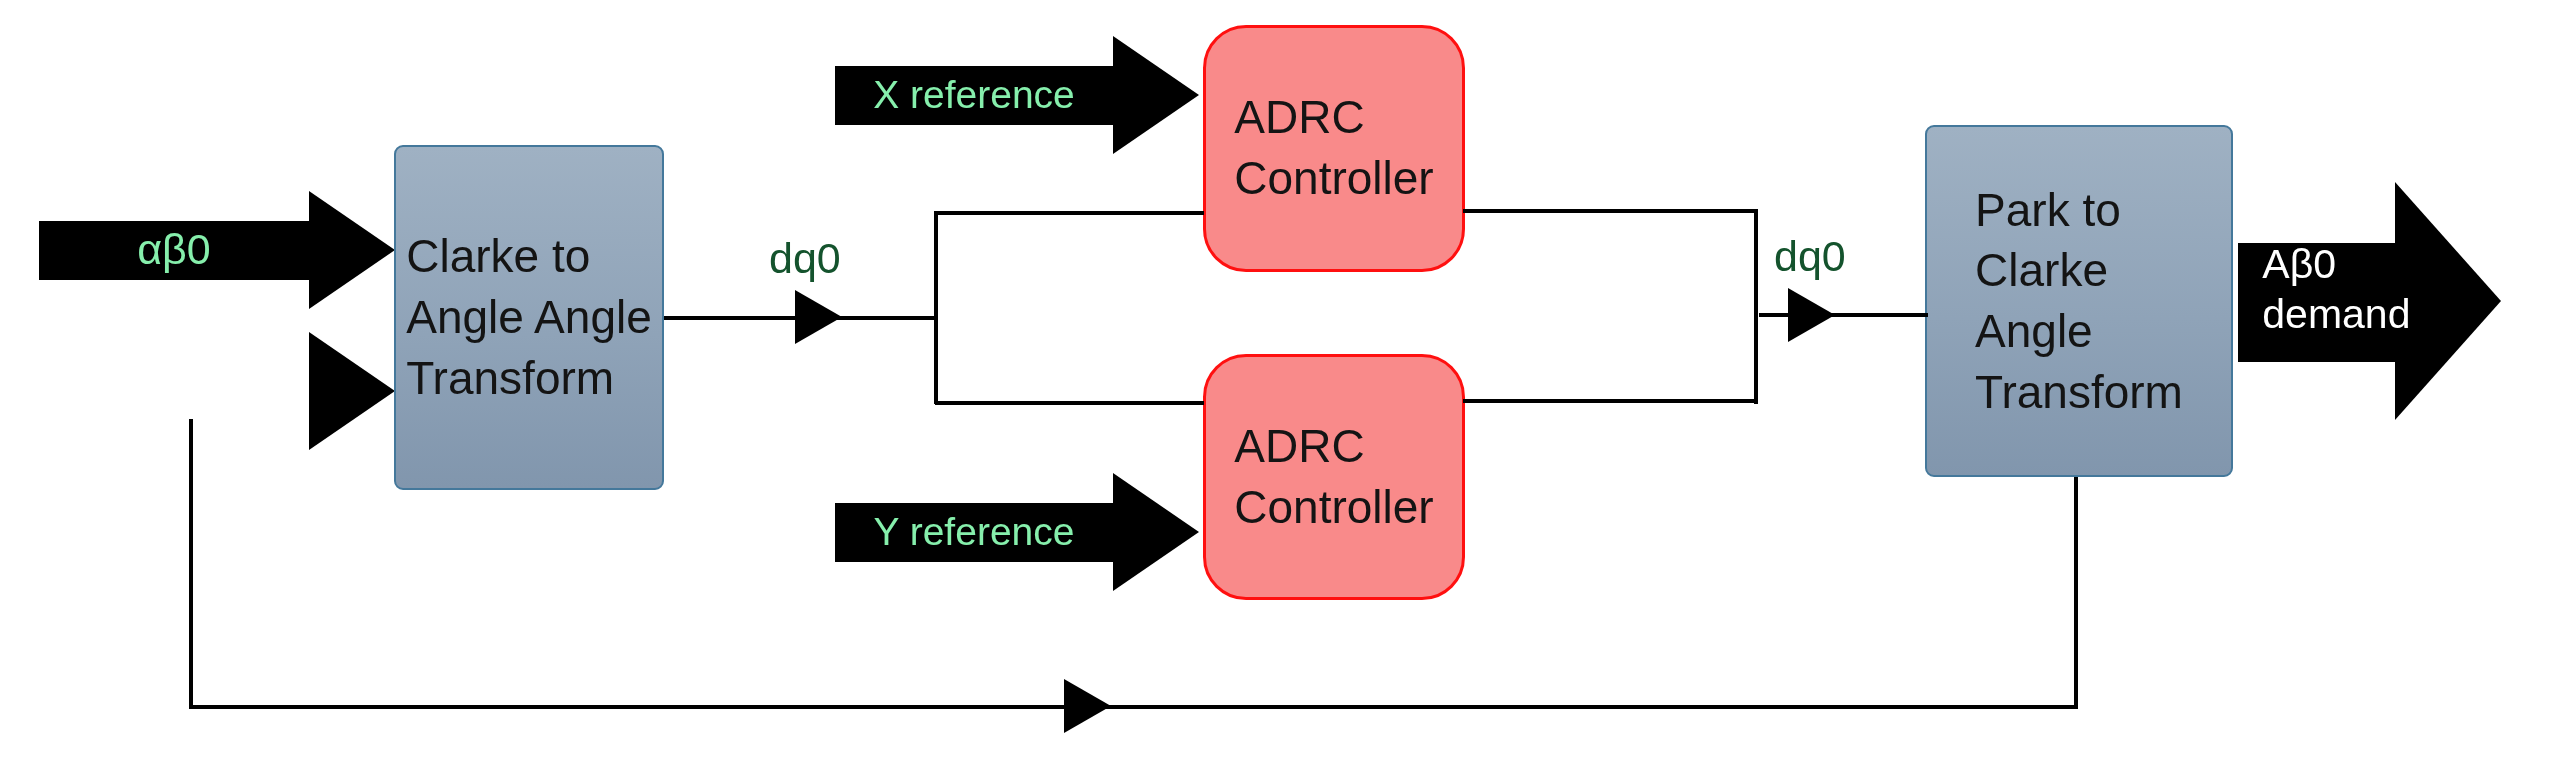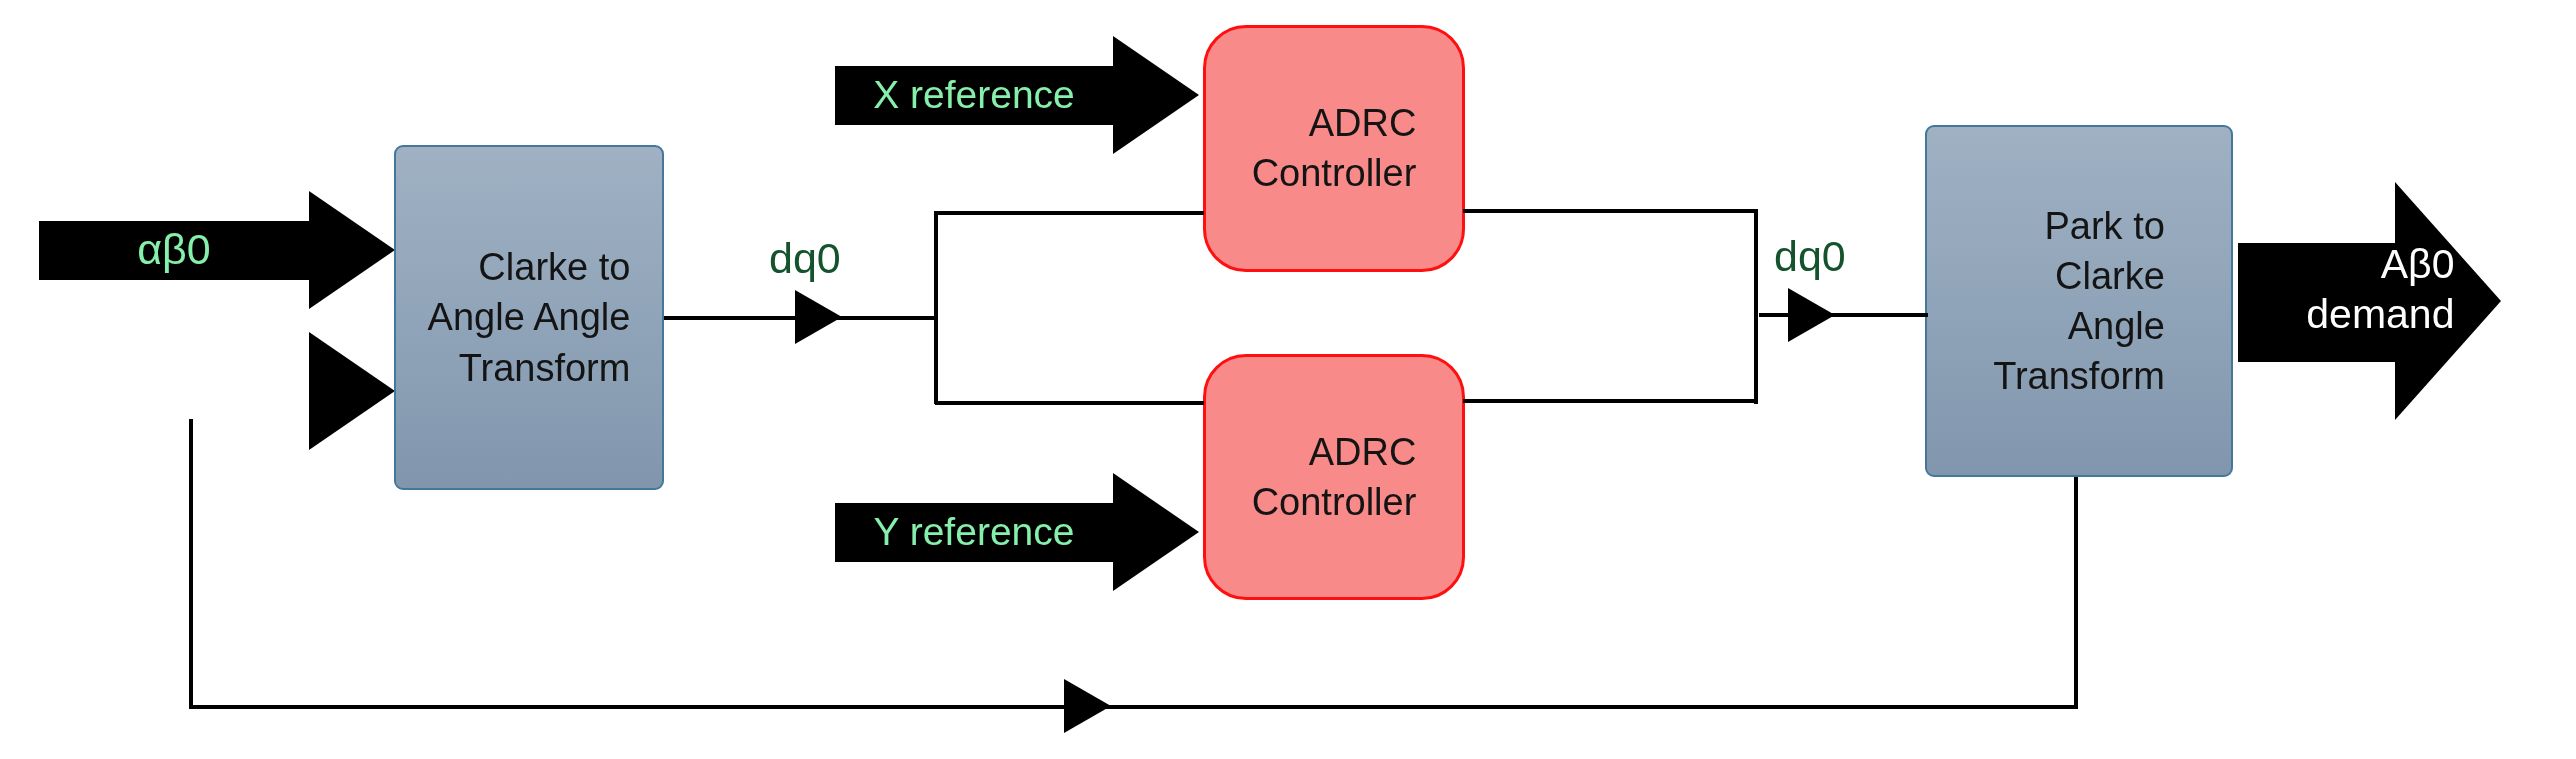--- a/index.html
+++ b/index.html
@@ -11,23 +11,23 @@
     font-family: "Liberation Sans", sans-serif;
     overflow: hidden;
   }
 
   
   .block {
     position: absolute;
     display: flex;
     align-items: center;
     justify-content: center;
-    text-align: right;
+    text-align: left;
     color: #141414;
-    font-size: 38px;
+    font-size: 46px;
     line-height: 1.32;
     white-space: pre-line;
     box-sizing: border-box;
   }
   .tblock {
     background: linear-gradient(180deg, #9FB1C3 0%, #8FA3B8 55%, #8196AD 100%);
     border: 2.5px solid #44789B;
     border-radius: 9px;
   }
   .cblock {
@@ -82,21 +82,21 @@
     left: 157px; top: 0;
     border-top: 119px solid transparent;
     border-bottom: 119px solid transparent;
     border-left: 106px solid #000000;
   }
   #arrow-out .out-label {
     position: absolute;
     left: -4.1px; top: 61px; width: 205px; height: 93px;
     display: flex; align-items: center; justify-content: center;
     color: #ffffff; font-size: 41px; line-height: 1.2;
-    text-align: right; white-space: pre-line; z-index: 2; margin-left: 44px;
+    text-align: left; white-space: pre-line; z-index: 2;
   }
 
   
   .hline, .vline { position: absolute; background: #000000; }
   .hline { height: 4.1px; }
   .vline { width: 4.1px; }
   #line-clarke-out { left: 664px;  top: 316px; width: 272px; }
   #line-split-v    { left: 934px; top: 211px; height: 193px; }
   #line-branch-top { left: 935px; top: 211px; width: 269px; }
   #line-branch-bot { left: 935px; top: 401px; width: 269px; }

